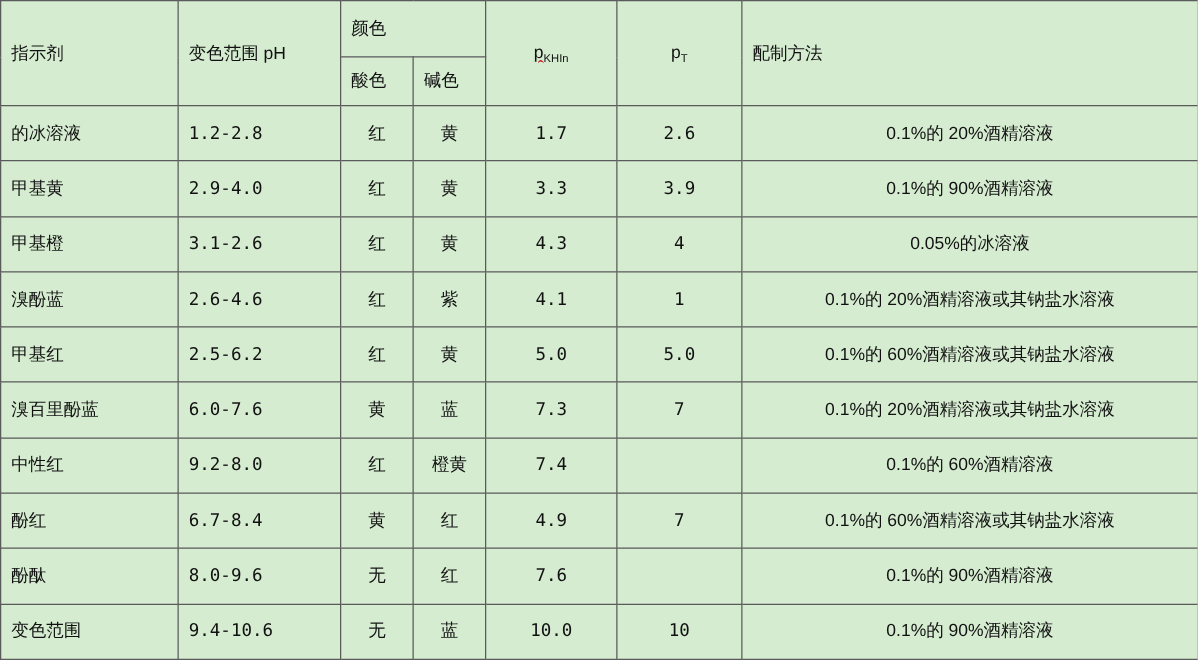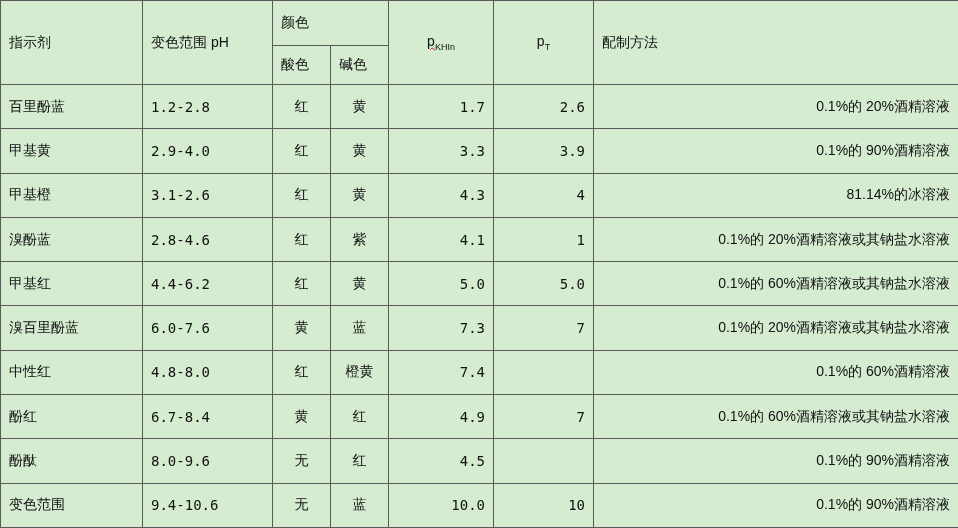--- a/index.html
+++ b/index.html
@@ -69,27 +69,27 @@
     text-align: left;
     padding-left: 12px;
     font-family: "DejaVu Sans Mono", monospace;
     font-size: 13.5px;
   }
   td.color {
     text-align: center;
     font-size: 14.5px;
   }
   td.num {
-    text-align: right;
+    text-align: center;
     padding-left: 10px;
     font-family: "DejaVu Sans Mono", monospace;
     font-size: 13.5px;
   }
   td.method {
-    text-align: right;
+    text-align: center;
     padding-left: 12px;
     font-size: 13px;
   }
   .sub-sm {
     font-size: 9px;
     vertical-align: sub;
   }
   .squiggle {
     text-decoration: underline;
     text-decoration-style: wavy;
@@ -124,21 +124,21 @@
         </td>
         <td rowspan="2">配制方法</td>
       </tr>
       <tr>
         <td class="sub">酸色</td>
         <td class="sub">碱色</td>
       </tr>
     </thead>
     <tbody>
       <tr>
-        <td class="name">百里酚蓝</td>
+        <td class="name">的冰溶液</td>
         <td class="range">1.2-2.8</td>
         <td class="color">红</td>
         <td class="color">黄</td>
         <td class="num">1.7</td>
         <td class="num">2.6</td>
         <td class="method">0.1%的 20%酒精溶液</td>
       </tr>
       <tr>
         <td class="name">甲基黄</td>
         <td class="range">2.9-4.0</td>
@@ -148,73 +148,73 @@
         <td class="num">3.9</td>
         <td class="method">0.1%的 90%酒精溶液</td>
       </tr>
       <tr>
         <td class="name">甲基橙</td>
         <td class="range">3.1-2.6</td>
         <td class="color">红</td>
         <td class="color">黄</td>
         <td class="num">4.3</td>
         <td class="num">4</td>
-        <td class="method">81.14%的冰溶液</td>
+        <td class="method">0.05%的冰溶液</td>
       </tr>
       <tr>
         <td class="name">溴酚蓝</td>
-        <td class="range">2.8-4.6</td>
+        <td class="range">2.6-4.6</td>
         <td class="color">红</td>
         <td class="color">紫</td>
         <td class="num">4.1</td>
         <td class="num">1</td>
         <td class="method">0.1%的 20%酒精溶液或其钠盐水溶液</td>
       </tr>
       <tr>
         <td class="name">甲基红</td>
-        <td class="range">4.4-6.2</td>
+        <td class="range">2.5-6.2</td>
         <td class="color">红</td>
         <td class="color">黄</td>
         <td class="num">5.0</td>
         <td class="num">5.0</td>
         <td class="method">0.1%的 60%酒精溶液或其钠盐水溶液</td>
       </tr>
       <tr>
         <td class="name">溴百里酚蓝</td>
         <td class="range">6.0-7.6</td>
         <td class="color">黄</td>
         <td class="color">蓝</td>
         <td class="num">7.3</td>
         <td class="num">7</td>
         <td class="method">0.1%的 20%酒精溶液或其钠盐水溶液</td>
       </tr>
       <tr>
         <td class="name">中性红</td>
-        <td class="range">4.8-8.0</td>
+        <td class="range">9.2-8.0</td>
         <td class="color">红</td>
         <td class="color">橙黄</td>
         <td class="num">7.4</td>
         <td class="num"></td>
         <td class="method">0.1%的 60%酒精溶液</td>
       </tr>
       <tr>
         <td class="name">酚红</td>
         <td class="range">6.7-8.4</td>
         <td class="color">黄</td>
         <td class="color">红</td>
         <td class="num">4.9</td>
         <td class="num">7</td>
         <td class="method">0.1%的 60%酒精溶液或其钠盐水溶液</td>
       </tr>
       <tr>
         <td class="name">酚酞</td>
         <td class="range">8.0-9.6</td>
         <td class="color">无</td>
         <td class="color">红</td>
-        <td class="num">4.5</td>
+        <td class="num">7.6</td>
         <td class="num"></td>
         <td class="method">0.1%的 90%酒精溶液</td>
       </tr>
       <tr>
         <td class="name">变色范围</td>
         <td class="range">9.4-10.6</td>
         <td class="color">无</td>
         <td class="color">蓝</td>
         <td class="num">10.0</td>
         <td class="num">10</td>

